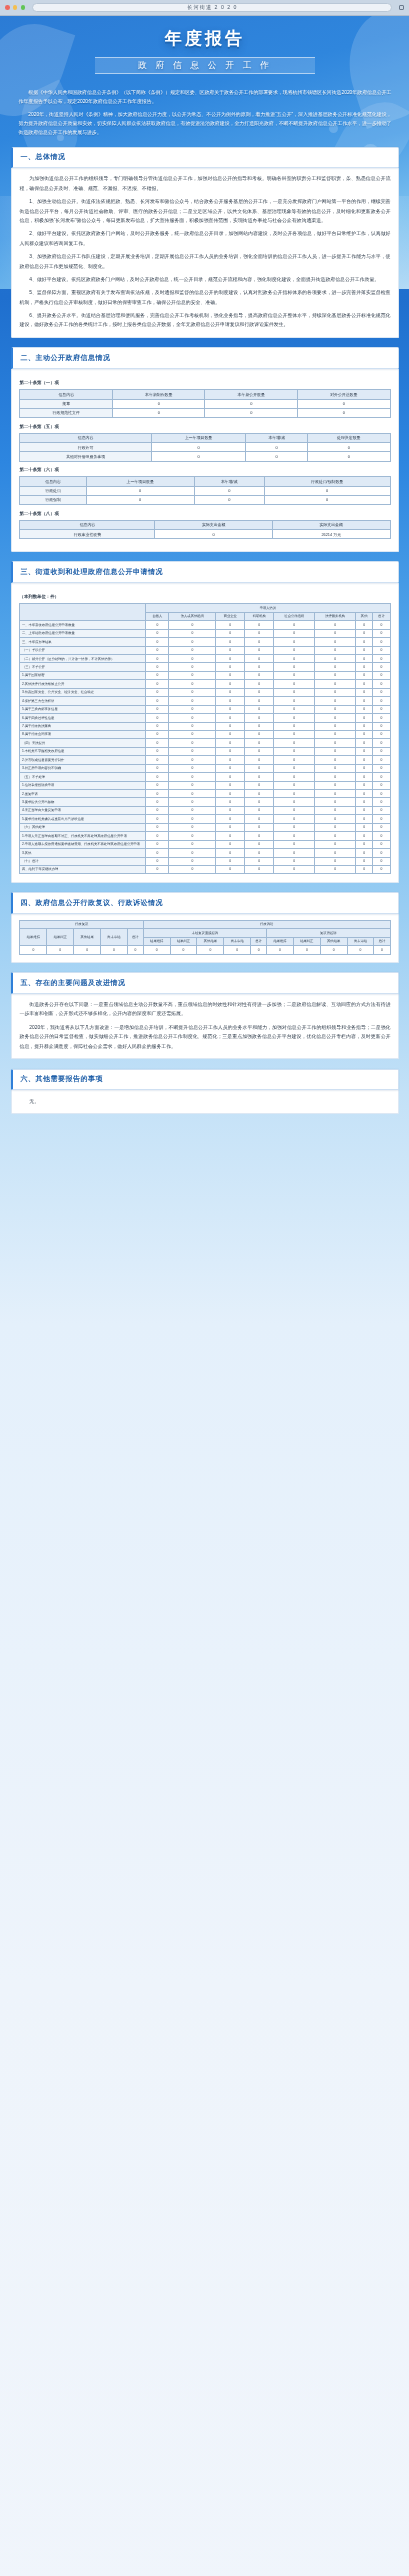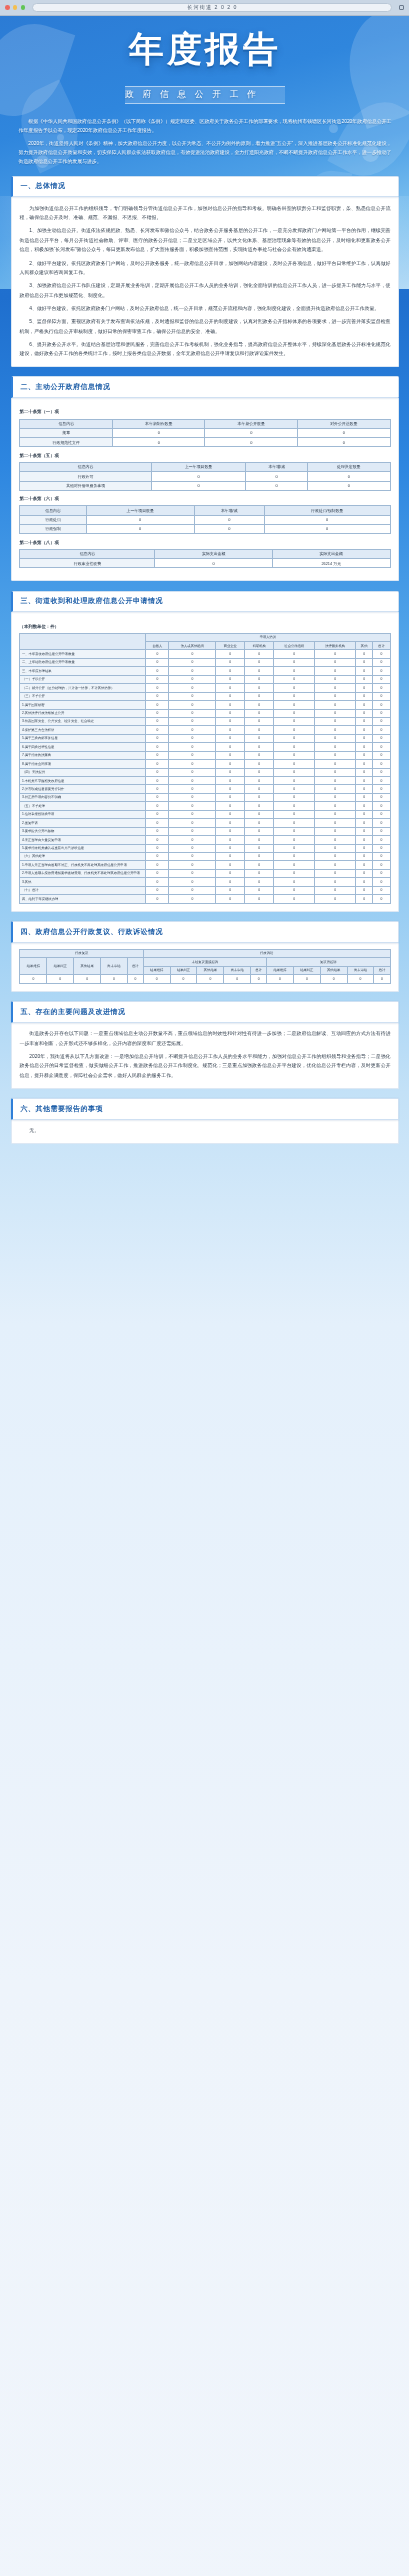--- a/index.html
+++ b/index.html
@@ -64,31 +64,31 @@
     font-size: 5.2px; color: #4b5a6b; letter-spacing: 1px;
   }
   .topbar-icon { width: 7.2px; height: 7.2px; margin-left: 5.2px; position: relative; }
   .topbar-icon:before {
     content: ""; position: absolute; inset: 1px; border: 0.8px solid #6b7a8c; border-radius: 1px;
   }
 
   
   .hero { position: relative; z-index: 4; padding: 13.4px 0 0; text-align: center; }
   .hero-title {
-    font-size: 35px; font-weight: bold; color: #ffffff;
+    font-size: 17px; font-weight: bold; color: #ffffff;
     letter-spacing: 3.1px;
     text-shadow: 0 1.5px 0 rgba(22,90,160,.55), 0 3.1px 7.2px rgba(14,60,120,.45);
     line-height: 1.12;
   }
   .hero-sub-wrap {
-    margin: 18px auto 0; width: 160px; height: 17.5px;
+    margin: 9px auto 0; width: 220px; height: 17.5px;
     background: rgba(255,255,255,.16);
     border-top: 0.5px solid rgba(255,255,255,.55);
     border-bottom: 0.5px solid rgba(255,255,255,.55);
-    display: flex; align-items: center; 
+    display: flex; align-items: center; justify-content: center;
   }
   .hero-sub {
     font-size: 8.8px; color: #ffffff; letter-spacing: 3.1px;
     text-shadow: 0 1px 2.1px rgba(16,70,130,.5);
   }
 
   
   .intro {
     position: relative; z-index: 4;
     margin: 13.4px 18.5px 0;

